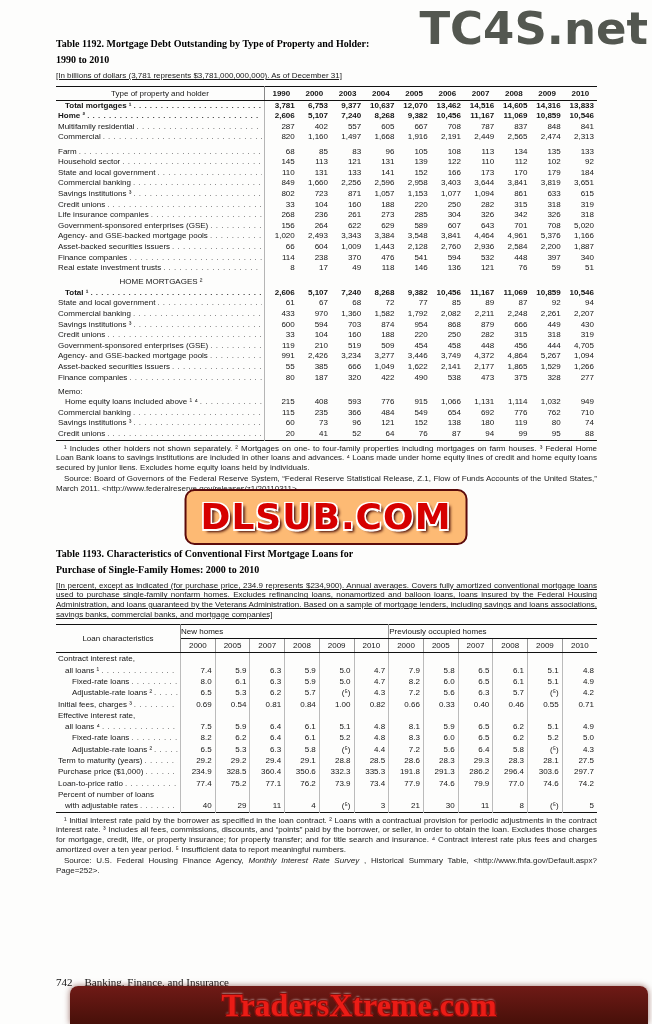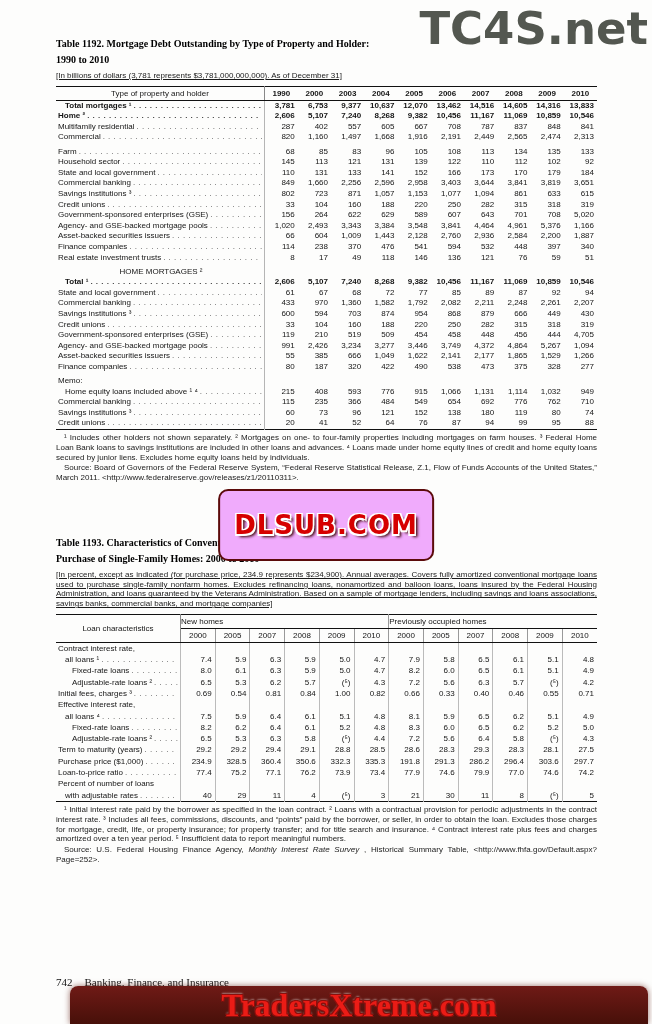--- a/index.html
+++ b/index.html
@@ -30,21 +30,21 @@
   .vline{border-left:1px solid #999;}
   #t1192 tbody .vline{border-left:1px solid #b5b5b5;}
   #t1193 tbody .vline{border-left:1px solid #bbb;}
   .fnote{margin-top:3px;font-size:8px;line-height:9.8px;text-align:justify;text-indent:8px;color:#1a1a1a;}
   .src{margin-top:1px;}
   .wm-spacer{height:52px;}
   .footer-left{position:absolute;left:56px;top:976px;font-family:"Liberation Serif",serif;font-size:11px;color:#111;z-index:1;}
   .footer-left .pg{margin-right:12px;}
   .footer-credit{position:absolute;right:50px;top:992px;font-size:7.5px;color:#222;z-index:1;}
   .wm-top{position:absolute;top:-2px;right:4px;font-family:"DejaVu Sans",sans-serif;font-weight:800;font-size:45px;line-height:62px;color:#474b43;opacity:.93;letter-spacing:0;z-index:3;}
-  .wm-mid{position:absolute;top:489px;left:50%;transform:translateX(-50%);background:#f0abfc;border:2px solid #5c0b0b;border-radius:10px;padding:12px 14px;font-family:"DejaVu Sans",sans-serif;font-weight:800;font-size:26px;line-height:44px;color:#d60000;letter-spacing:1px;z-index:3;
+  .wm-mid{position:absolute;top:489px;left:50%;transform:translateX(-50%);background:#fdba74;border:2px solid #5c0b0b;border-radius:10px;padding:4px 14px;font-family:"DejaVu Sans",sans-serif;font-weight:800;font-size:36px;line-height:44px;color:#d60000;letter-spacing:1px;z-index:3;
     text-shadow:-1.5px -1.5px 0 #fff,1.5px -1.5px 0 #fff,-1.5px 1.5px 0 #fff,1.5px 1.5px 0 #fff,3px 3px 3px #3a0000;}
   .wm-bottom{position:absolute;left:70px;right:4px;bottom:0;height:38px;background:linear-gradient(180deg,#6f1a16,#471009);border-radius:8px 8px 0 0;display:flex;align-items:center;justify-content:center;z-index:2;box-shadow:0 0 6px rgba(90,20,10,.6);}
   .wm-bottom-text{font-family:Liberation Serif, serif;font-weight:800;font-size:32px;color:#ea1c16;letter-spacing:0;
     text-shadow:-1px -1px 0 #8c0f0c,1px -1px 0 #8c0f0c,-1px 1px 0 #8c0f0c,1px 1px 0 #8c0f0c,0 -2px 2px rgba(255,255,255,.45);}
 </style>
 </head>
 <body>
 
 <div class="page">
 
@@ -223,20 +223,36 @@
           <td class="num vline">33</td>
           <td class="num">104</td>
           <td class="num">160</td>
           <td class="num">188</td>
           <td class="num">220</td>
           <td class="num">250</td>
           <td class="num">282</td>
           <td class="num">315</td>
           <td class="num">318</td>
           <td class="num">319</td>
+        </tr>
+        <tr>
+          <td class="stub ind0">
+            <span class="lab">Life insurance companies</span>
+            <span class="dots"></span>
+          </td>
+          <td class="num vline">268</td>
+          <td class="num">236</td>
+          <td class="num">261</td>
+          <td class="num">273</td>
+          <td class="num">285</td>
+          <td class="num">304</td>
+          <td class="num">326</td>
+          <td class="num">342</td>
+          <td class="num">326</td>
+          <td class="num">318</td>
         </tr>
         <tr>
           <td class="stub ind0">
             <span class="lab">Government-sponsored enterprises (GSE)</span>
             <span class="dots"></span>
           </td>
           <td class="num vline">156</td>
           <td class="num">264</td>
           <td class="num">622</td>
           <td class="num">629</td>

